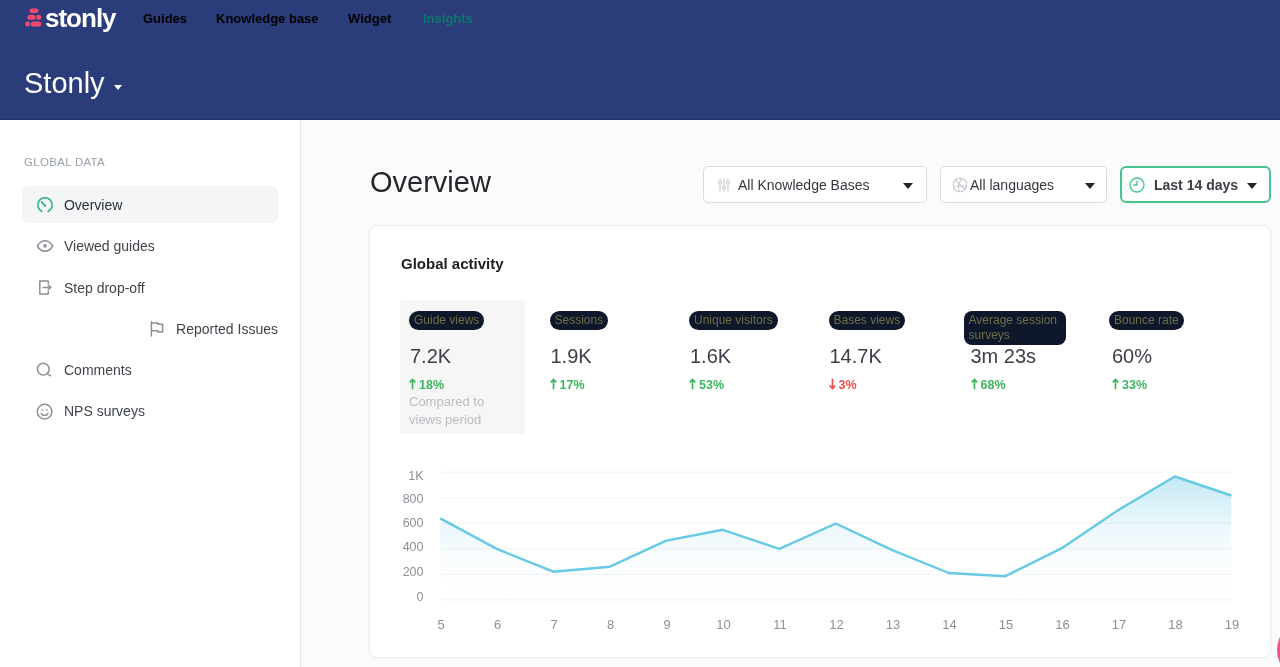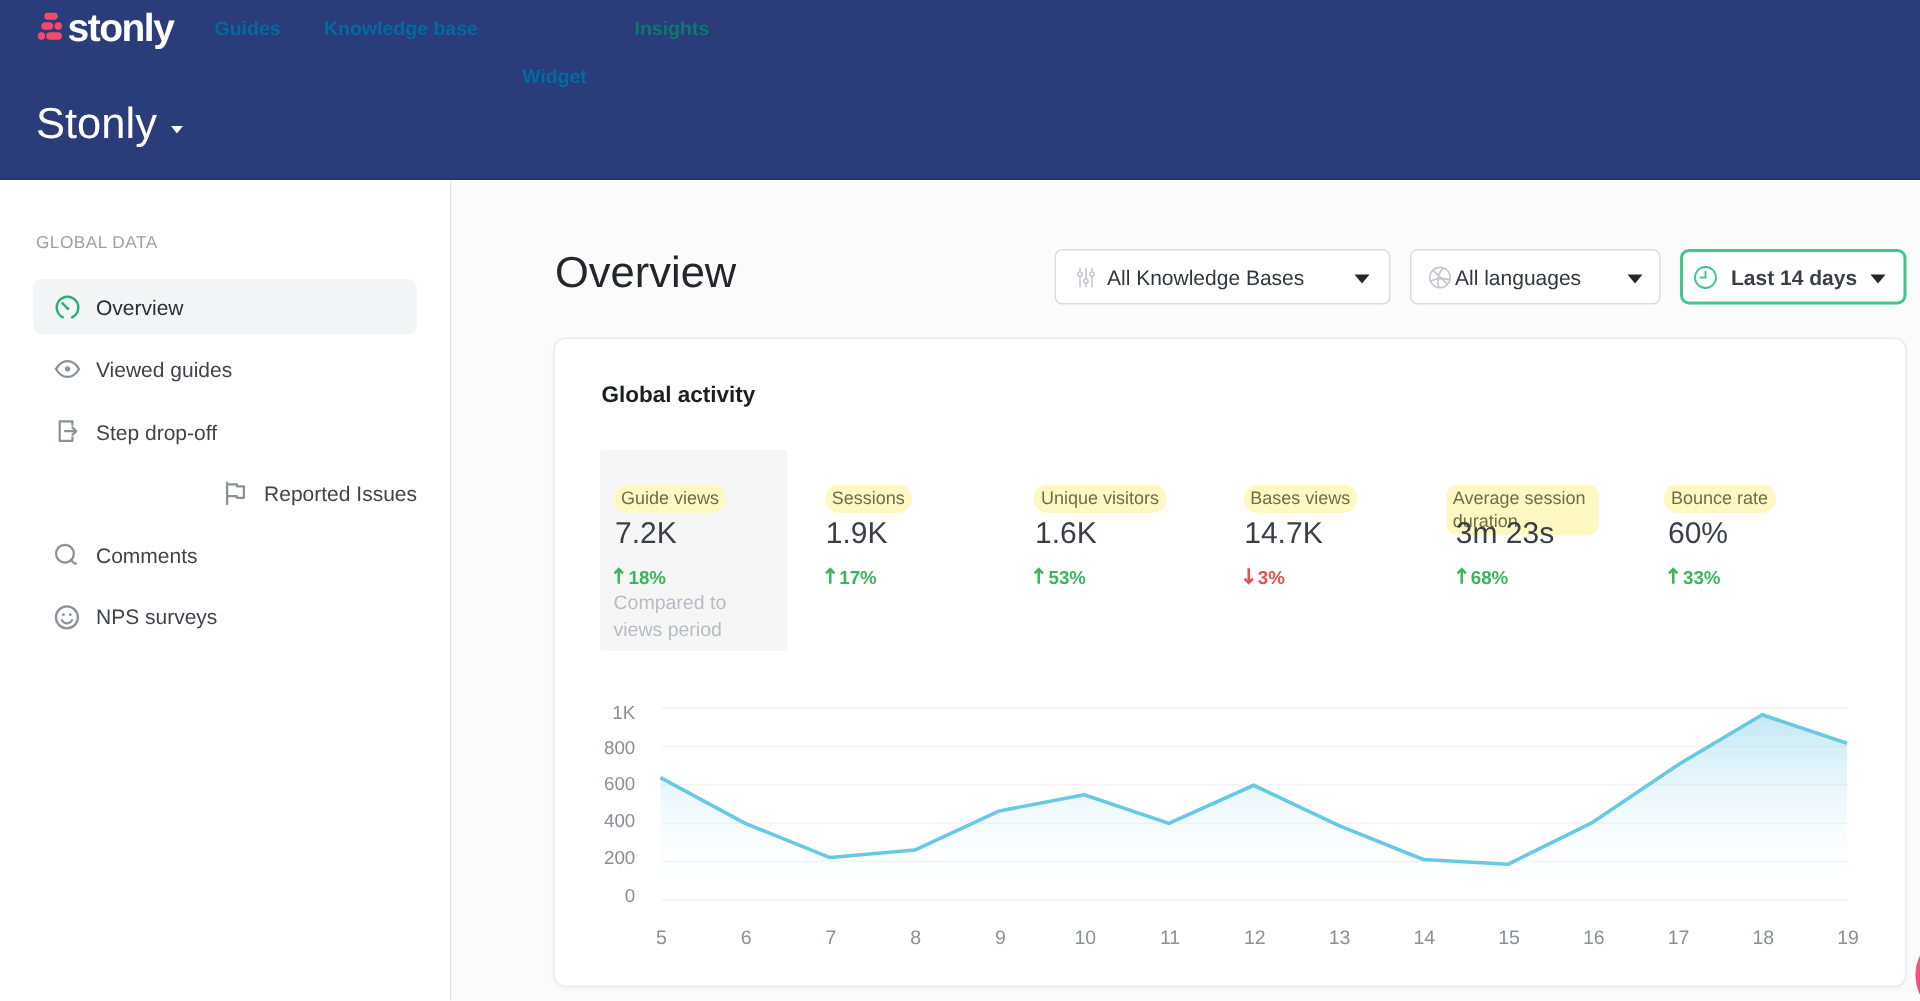--- a/index.html
+++ b/index.html
@@ -1,40 +1,40 @@
 <!DOCTYPE html>
 <html><head>
 <meta charset="utf-8">
 <style>
 * { margin:0; padding:0; box-sizing:border-box; }
 html,body { width:1280px; height:667px; overflow:hidden; }
 body { font-family:"Liberation Sans", sans-serif; position:relative; background:#fff; }
 .header { position:absolute; left:0; top:0; width:1280px; height:120px; background:#2a3c7a; border-bottom:1px solid #24346a; }
-.navitem { position:absolute; top:11px; color:#0369a1; font-size:13px; font-weight:bold; }
+.navitem { position:absolute; top:11px; color:#000000; font-size:13px; font-weight:bold; }
 .title { position:absolute; left:24px; top:68.5px; color:#fff; font-size:29px; line-height:1; font-weight:normal; }
 .title .caret { display:inline-block; margin-left:9px; margin-bottom:3px; width:0; height:0; border-left:4px solid transparent; border-right:4px solid transparent; border-top:5px solid #fff; }
 .sidebar { position:absolute; left:0; top:120px; width:301px; height:547px; background:#fff; border-right:1px solid #e4e7ea; }
 .side-label { position:absolute; left:24px; top:156px; font-size:11.5px; color:#9aa1a9; letter-spacing:0.3px; }
 .side-item { position:absolute; left:22px; width:256px; height:37px; border-radius:6px; display:flex; align-items:center; font-size:14px; color:#3f444b; }
 .side-item svg { margin-left:13.7px; margin-right:10.3px; flex:none; }
 .side-item.active { background:#f4f5f6; color:#2b2f35; }
 .main { position:absolute; left:301px; top:120px; width:979px; height:547px; background:#fbfbfc; }
 .h1 { position:absolute; left:370px; top:166px; font-size:29px; color:#24262b; }
 .btn { position:absolute; top:166px; height:37px; background:#fff; border:1px solid #d9dde2; border-radius:5px; font-size:14px; color:#33373d; }
 .btn svg { position:absolute; }
 .btn .lbl { position:absolute; top:10px; }
 .btn .caret { width:0; height:0; border-left:5px solid transparent; border-right:5px solid transparent; border-top:6px solid #24262b; position:absolute; top:16px; }
 .btn1 { left:703px; width:224px; }
 .btn2 { left:940px; width:167px; }
 .btn3 { left:1120px; width:151px; border:2px solid #42c68e; border-radius:6px;font-weight:bold; }
 .card { position:absolute; left:369px; top:225px; width:902px; height:433px; background:#fff; border:1px solid #eaecef; border-radius:8px; box-shadow:0 1px 3px rgba(40,50,60,0.04); }
 .card-title { position:absolute; left:401px; top:255px; font-size:15px; font-weight:bold; color:#1c1e22; }
 .statbox { position:absolute; left:400px; top:300px; width:125px; height:134px; background:#f6f6f7; border-radius:2px; }
 .stat { position:absolute; top:311px; }
-.pill { position:absolute; top:12px; left:0; background:#fef9c3; color:#6e6e49; border-radius:9.5px; font-size:12px; padding:0 5px; line-height:18.5px; white-space:nowrap; }
+.pill { position:absolute; top:0; left:0; background:#0f172a; color:#6e6e49; border-radius:9.5px; font-size:12px; padding:0 5px; line-height:18.5px; white-space:nowrap; }
 .num { position:absolute; top:35px; left:1px; font-size:20px; line-height:1; color:#3c3f47; white-space:nowrap; }
 .delta { position:absolute; top:66.5px; left:0; font-size:12.5px; font-weight:bold; color:#3cb55e; white-space:nowrap; }
 .delta svg { vertical-align:-1.5px; margin-right:3px; }
 .delta.red { color:#e8504f; }
 .compared { position:absolute; top:82px; left:0; font-size:13px; color:#b9bcc1; line-height:17.5px; width:105px; }
 .pinkdot { position:absolute; left:1277px; top:620px; width:60px; height:60px; border-radius:50%; background:linear-gradient(135deg,#f4608a,#e62e5c); }
 </style>
 </head>
 <body>
 <div class="header"></div>
@@ -47,21 +47,21 @@
     <rect x="2.5" y="6.8" width="8" height="5" rx="2.5"></rect>
     <circle cx="13.8" cy="9.3" r="2.5"></circle>
     <circle cx="2.6" cy="16" r="2.5"></circle>
     <rect x="5.8" y="13.5" width="10.5" height="5" rx="2.5"></rect>
   </g>
 </svg>
 <div style="position:absolute;left:45px;top:5px;color:#fff;font-size:26px;line-height:1;font-weight:bold;letter-spacing:-1px;">stonly</div>
 
 <div class="navitem" style="left:143px;">Guides</div>
 <div class="navitem" style="left:216px;">Knowledge base</div>
-<div class="navitem" style="left:348px;margin-top:32px;">Widget</div>
+<div class="navitem" style="left:348px;">Widget</div>
 <div class="navitem" style="left:423px;color:#0f766e;">Insights</div>
 
 <div class="title">Stonly<span class="caret"></span></div>
 
 <div class="side-label">GLOBAL DATA</div>
 
 <div class="side-item active" style="top:186px;">
   <svg width="18" height="18" viewBox="0 0 18 18" fill="none" stroke="#21b573" stroke-width="1.6">
     <path d="M12.03 15.53 A7.2 7.2 0 1 0 5.97 15.53" stroke-linecap="round"></path>
     <path d="M8.6 9.2 L5.6 6.1" stroke-linecap="round"></path>
@@ -162,21 +162,21 @@
       </svg>53%</div>
 </div>
 <div class="stat" style="left:828.5px;">
   <div class="pill">Bases views</div>
   <div class="num">14.7K</div>
   <div class="delta red"><svg width="7" height="12" viewBox="0 0 7 12" fill="none" stroke="#e8504f" stroke-width="1.7">
         <path d="M3.5 0.8 V10.4 M0.7 7.7 L3.5 10.6 L6.3 7.7"></path>
       </svg>3%</div>
 </div>
 <div class="stat" style="left:963.5px;">
-  <div class="pill" style="width:102px;white-space:normal;line-height:15px;padding:2px 5px;border-radius:8px;">Average session duration</div>
+  <div class="pill" style="width:102px;white-space:normal;line-height:15px;padding:2px 5px;border-radius:8px;">Average session surveys</div>
   <div class="num" style="left:7px;">3m 23s</div>
   <div class="delta" style="left:7px;"><svg width="7" height="12" viewBox="0 0 7 12" fill="none" stroke="#3cb55e" stroke-width="1.7">
         <path d="M3.5 11.2 V1.6 M0.7 4.3 L3.5 1.4 L6.3 4.3"></path>
       </svg>68%</div>
 </div>
 <div class="stat" style="left:1109px;">
   <div class="pill">Bounce rate</div>
   <div class="num" style="left:3px;">60%</div>
   <div class="delta" style="left:3px;"><svg width="7" height="12" viewBox="0 0 7 12" fill="none" stroke="#3cb55e" stroke-width="1.7">
         <path d="M3.5 11.2 V1.6 M0.7 4.3 L3.5 1.4 L6.3 4.3"></path>

